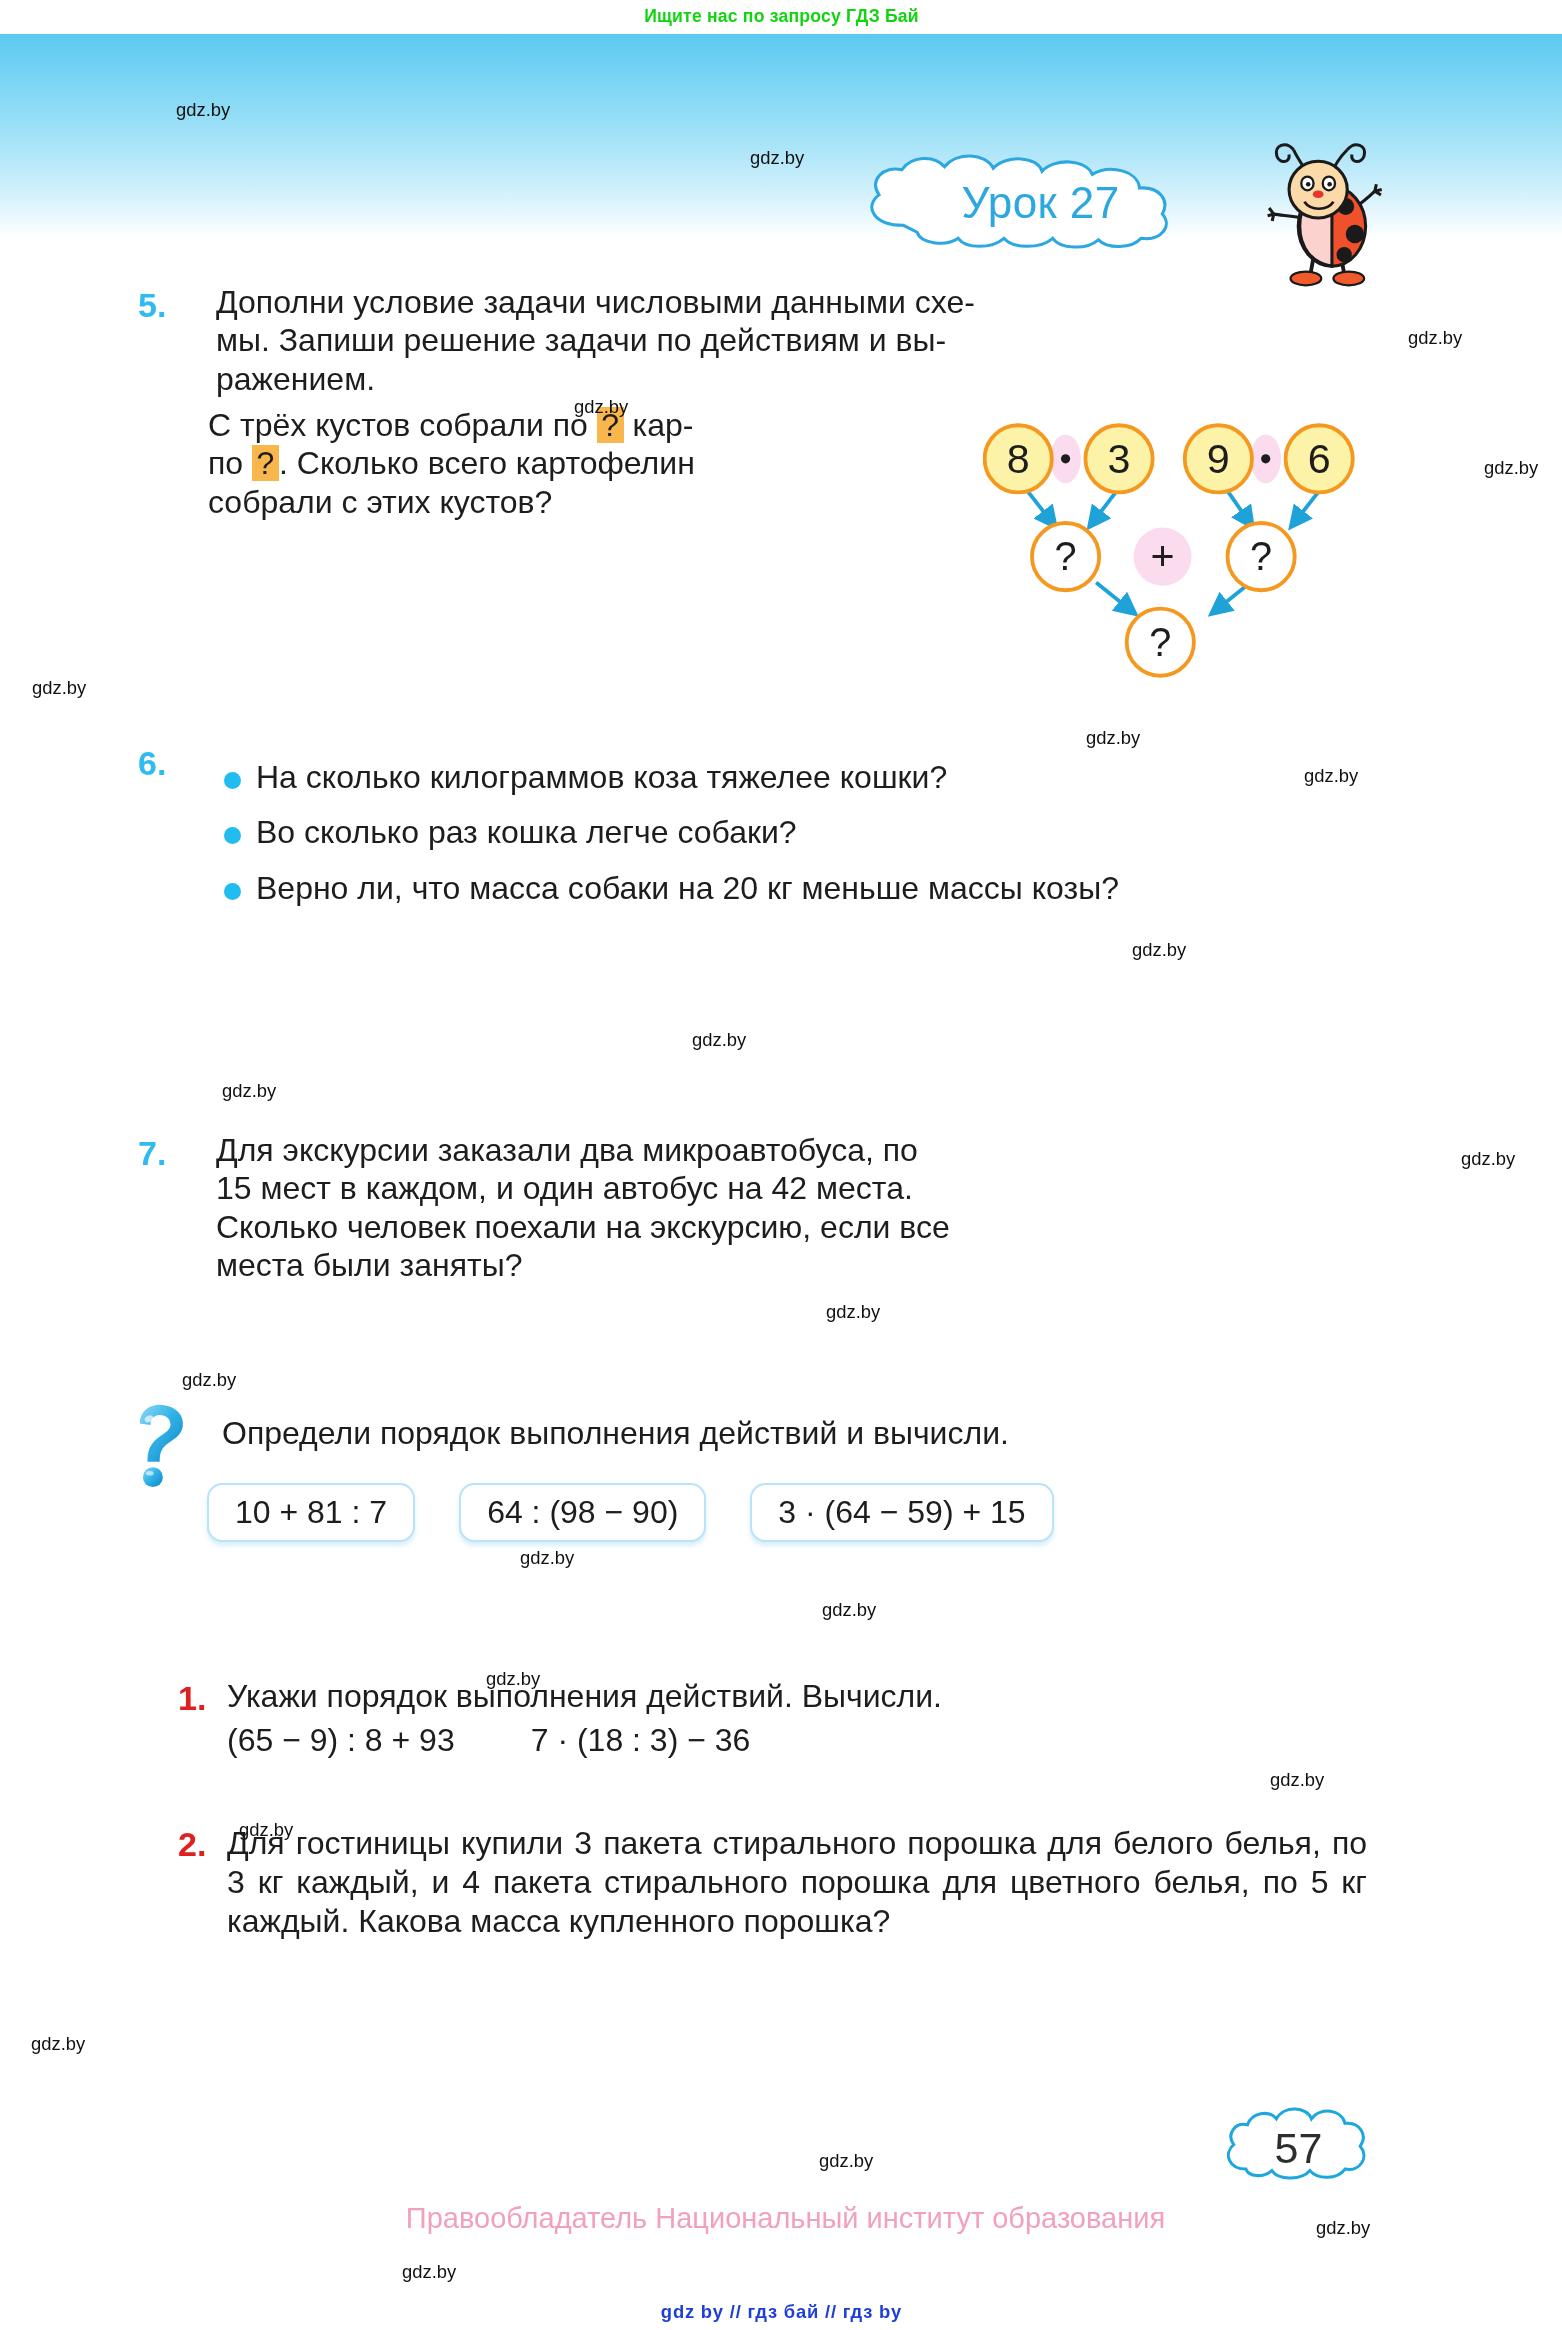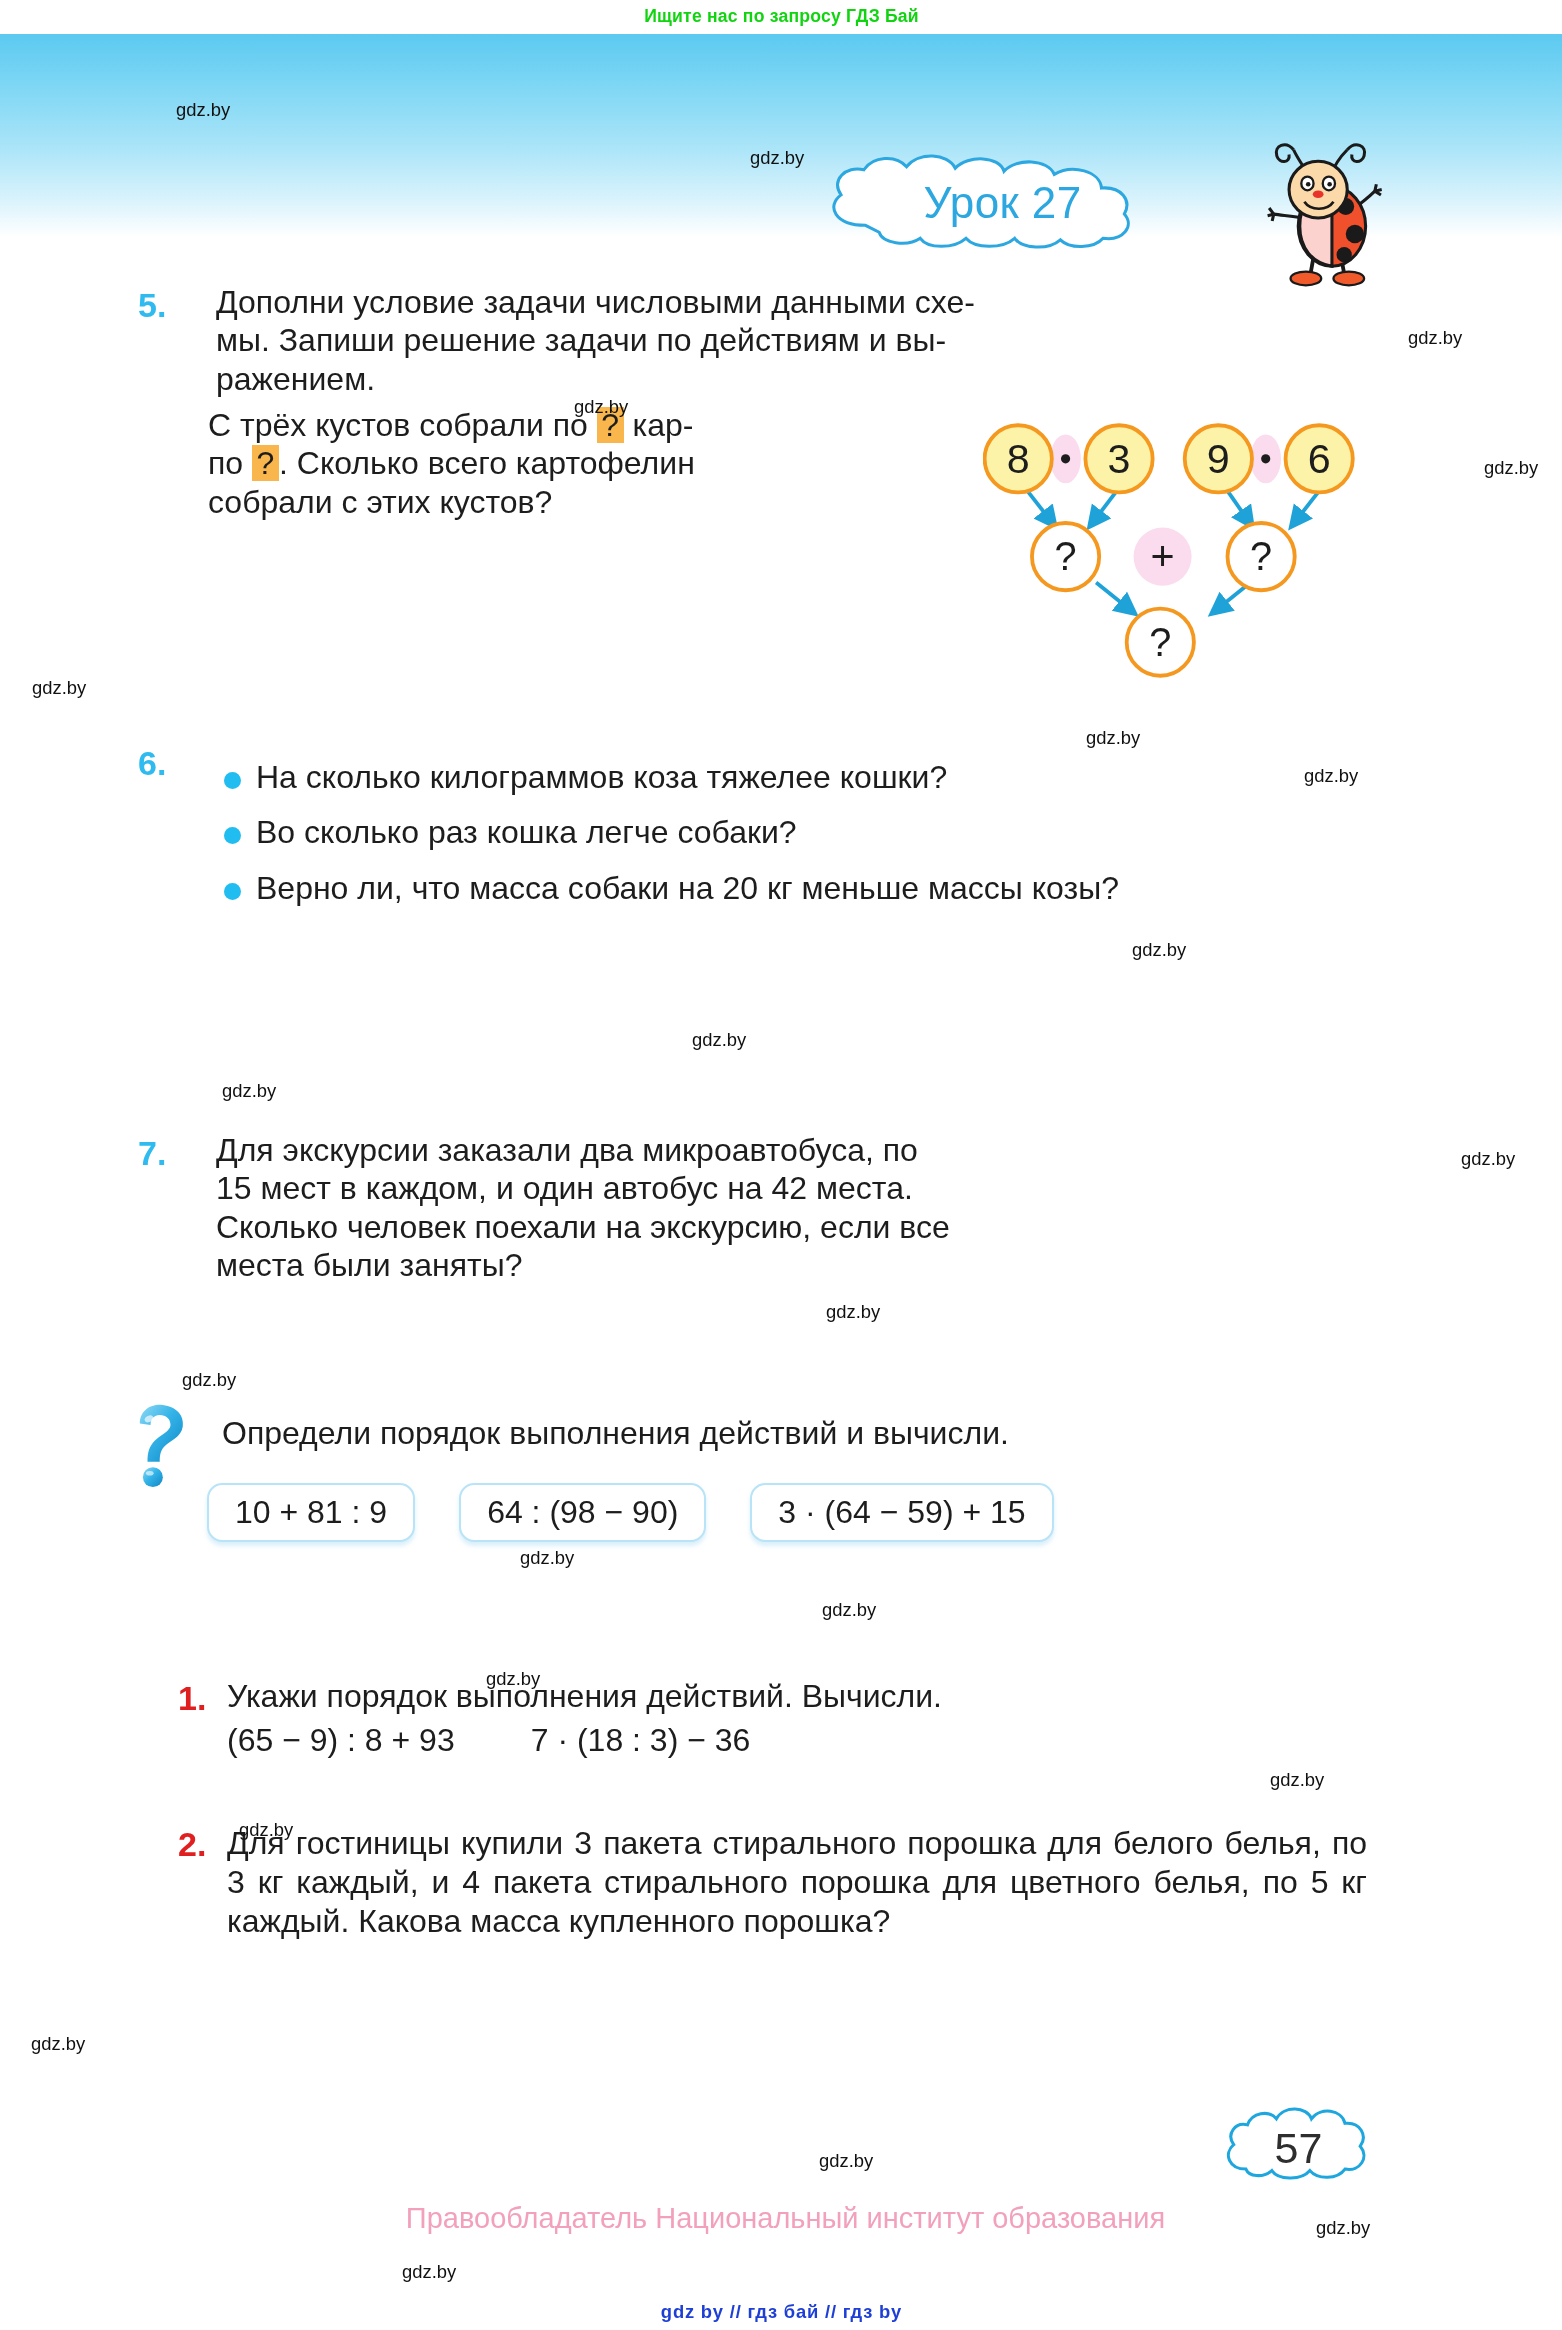--- a/index.html
+++ b/index.html
@@ -28,21 +28,21 @@
     position:absolute;top:34px;left:0;width:1563px;height:203px;
     background:linear-gradient(to bottom,#5cc9f0 0%,#79d5f4 22%,#a9e4f8 55%,#d6f2fc 80%,#ffffff 100%);
     z-index:1;
   }
 
   
   .page{position:absolute;top:0;left:0;width:1563px;height:2330px;z-index:5;}
 
   
   .cloud-title{
-    position:absolute;left:811px;top:153px;width:383px;height:99px;z-index:8;
+    position:absolute;left:849px;top:153px;width:383px;height:99px;z-index:8;
   }
   .cloud-title svg{display:block;}
   .cloud-title .label{
     position:absolute;left:0;top:0;width:383px;height:99px;
     display:flex;align-items:center;justify-content:center;
     font-size:44px;color:#2ca7e0;font-weight:400;letter-spacing:0.4px;
   }
 
   
   .ladybug{position:absolute;left:1266px;top:136px;z-index:9;}
@@ -270,21 +270,21 @@
       <circle cx="31" cy="98" r="13" fill="url(#qg)"></circle>
       <ellipse cx="26" cy="22" rx="6" ry="4" fill="#ffffff" opacity=".65" transform="rotate(-25 26 22)"></ellipse>
       <ellipse cx="27" cy="93" rx="5" ry="3" fill="#ffffff" opacity=".6"></ellipse>
     </svg>
   </div>
   <div class="ex" style="left:222px;top:1414px;width:1209px;">
     <div class="ex-body">Определи порядок выполнения действий и вычисли.</div>
   </div>
 
   <div class="pill-row">
-    <div class="pill">10 + 81 : 9</div>
+    <div class="pill">10 + 81 : 7</div>
     <div class="pill">64 : (98 − 90)</div>
     <div class="pill">3 · (64 − 59) + 15</div>
   </div>
 
   <div class="hw">
     <svg class="frame" width="1255" height="459" viewBox="0 0 1640 600" preserveAspectRatio="none">
       <defs>
         <linearGradient id="fadeY" x1="0" y1="0" x2="0" y2="1">
           <stop offset="0%" stop-color="#ffffff" stop-opacity="1"></stop>
           <stop offset="55%" stop-color="#ffffff" stop-opacity="1"></stop>

